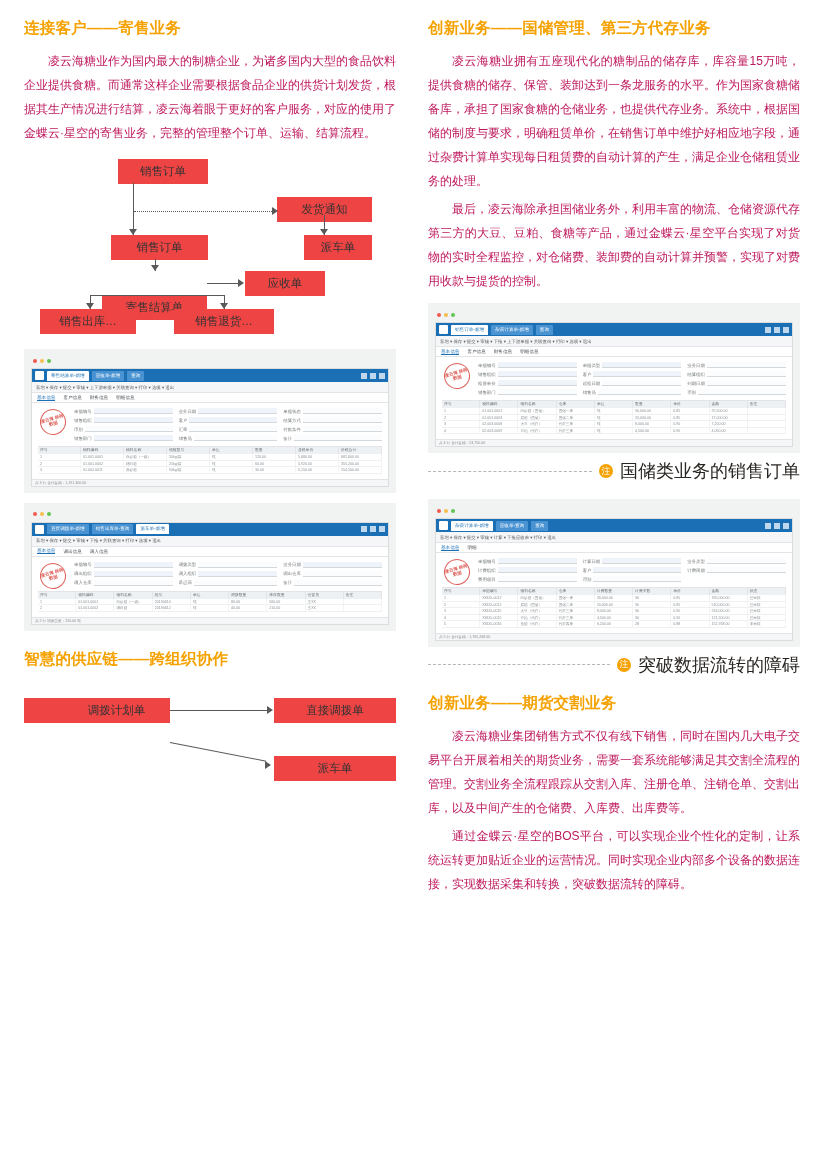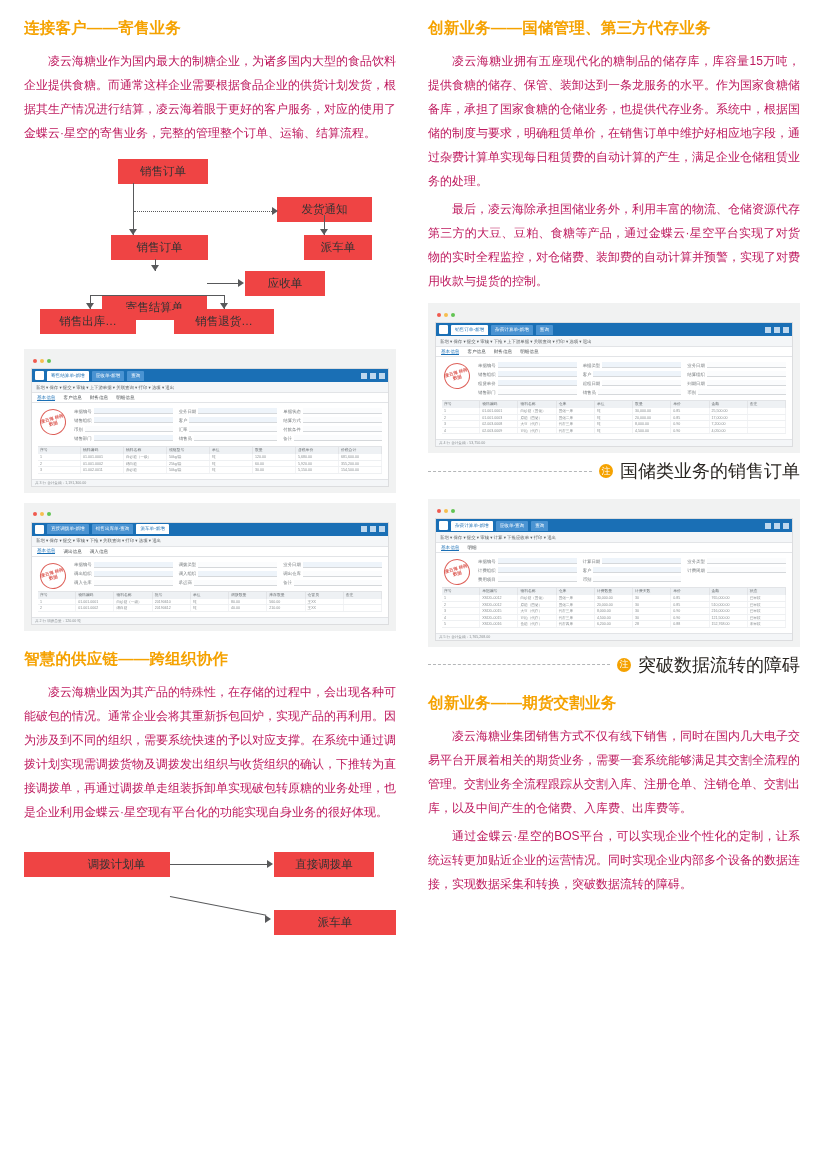--- a/index.html
+++ b/index.html
@@ -533,25 +533,24 @@
             </div>
           </div>
         </div>
         <div class="statusbar">共 2 行   调拨总量：120.00 吨</div>
       </div>
     </div>
 
     <div class="gap-m"></div>
 
     <h2 class="section-title">智慧的供应链——跨组织协作</h2>
-    <p class="para">凌云海糖业因为其产品的特殊性，在存储的过程中，会出现各种可能破包的情况。通常企业会将其重新拆包回炉，实现产品的再利用。因为涉及到不同的组织，需要系统快速的予以对应支撑。在系统中通过调拨计划实现需调拨货物及调拨发出组织与收货组织的确认，下推转为直接调拨单，再通过调拨单走组装拆卸单实现破包转原糖的业务处理，也是企业利用金蝶云·星空现有平台化的功能实现自身业务的很好体现。</p>
 
     <div class="flow flow2">
       <div class="node" style="left:0px; top:14px; width:146px;padding-left:39px;">调拨计划单</div>
-      <div class="node" style="left:250px; top:14px; width:100px;">直接调拨单</div>
+      <div class="node" style="left:250px; top:14px; width:122px;">直接调拨单</div>
       <div class="node" style="left:250px; top:72px; width:122px;">派车单</div>
       <div class="arrow-h" style="left:146px; top:26px; width:98px;"></div>
       <div class="tri-right" style="left:243px; top:22px;"></div>
       <div class="arrow-h" style="left:146px; top:58px; width:98px; transform:rotate(11deg); transform-origin:left center;"></div>
       <div class="tri-right" style="left:241px; top:77px;"></div>
     </div>
 
   </div>
 
   <div class="col">

